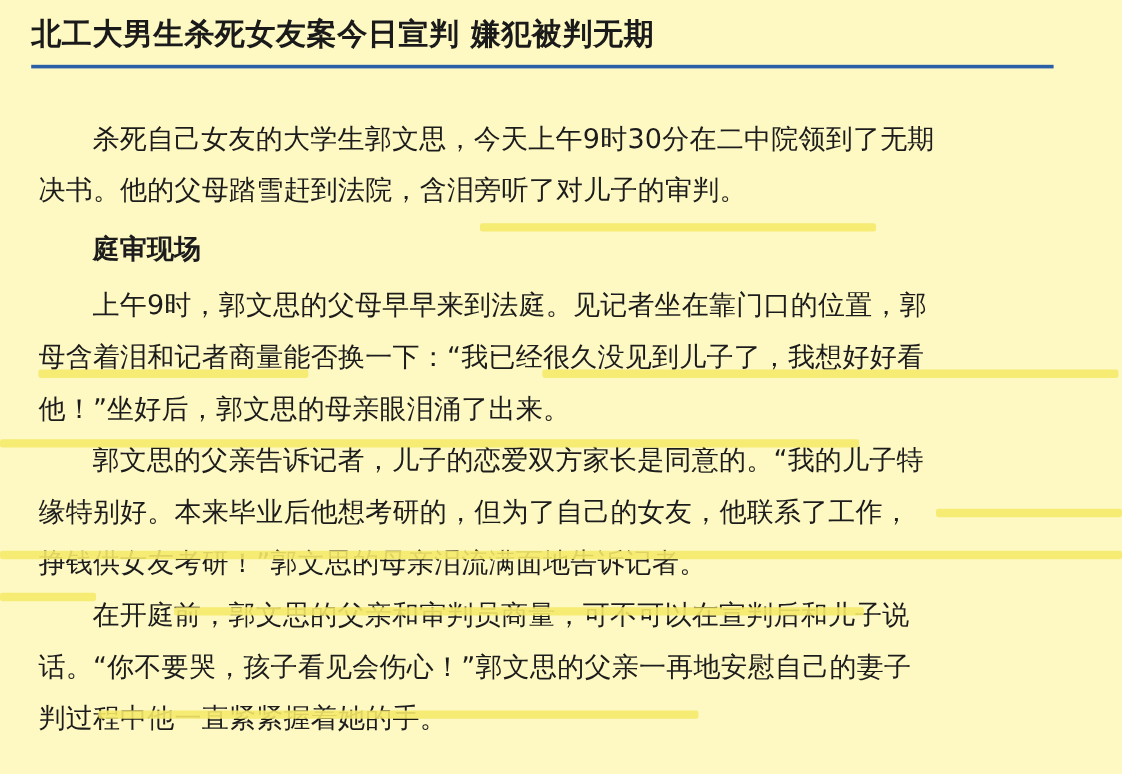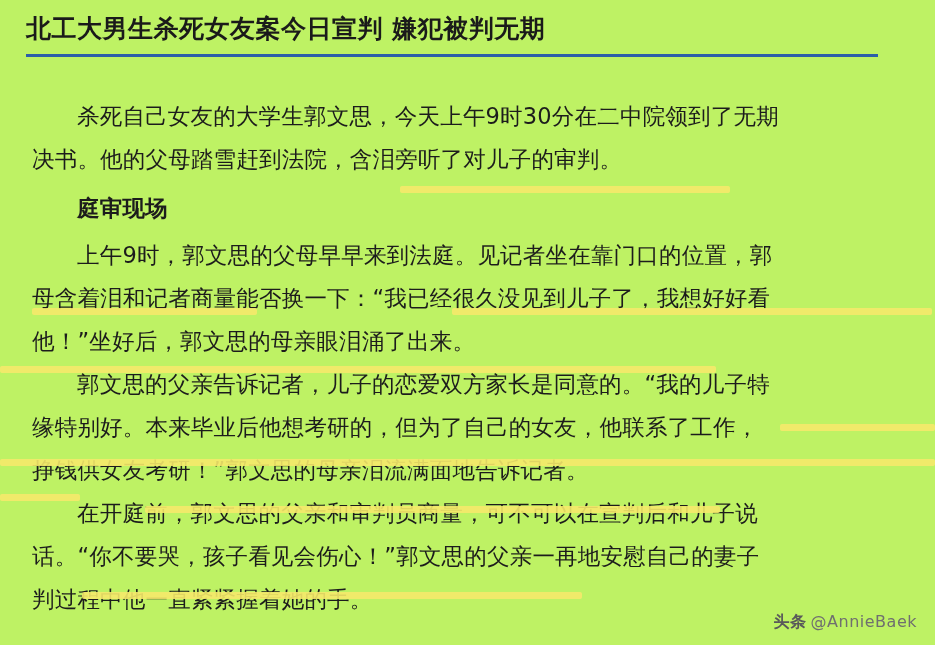--- a/index.html
+++ b/index.html
@@ -12,21 +12,21 @@
     background: #ffffff;
     font-family: "DejaVu Sans", "Liberation Sans", sans-serif;
     overflow: hidden;
     position: relative;
   }
 
   .page {
     position: relative;
     width: 935px;
     height: 645px;
-    background: #bef264;
+    background: #fef9c3;
     overflow: hidden;
   }
 
   
   .headline-wrap {
     position: absolute;
     top: 14px;
     left: 26px;
     width: 880px;
   }
@@ -128,17 +128,14 @@
       <div class="hl" style="left: 32px; top: 308px; width: 225px; height: 7px; background: rgb(245, 233, 106);"></div>
       <div class="hl" style="left: 452px; top: 308px; width: 480px; height: 7px; background: rgb(245, 233, 106);"></div>
       <div class="hl" style="left: 0px; top: 366px; width: 716px; height: 7px; background: rgb(245, 233, 106);"></div>
       <div class="hl" style="left: 780px; top: 424px; width: 155px; height: 7px; background: rgb(245, 233, 106);"></div>
       <div class="hl" style="left: 0px; top: 459px; width: 935px; height: 7px; background: rgb(245, 233, 106);"></div>
       <div class="hl" style="left: 0px; top: 494px; width: 80px; height: 7px; background: rgb(245, 233, 106);"></div>
       <div class="hl" style="left: 145px; top: 506px; width: 575px; height: 7px; background: rgb(245, 233, 106);"></div>
       <div class="hl" style="left: 82px; top: 592px; width: 500px; height: 7px; background: rgb(245, 233, 106);"></div>
     </div>
 
-  <div class="watermark">
-    <span class="logo">头条</span><span>@AnnieBaek</span>
-  </div>
 
 </div>
 
 </body></html>

